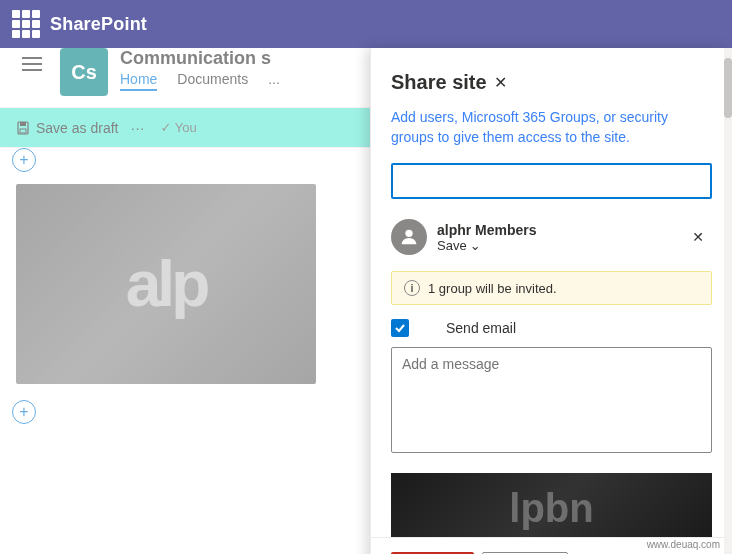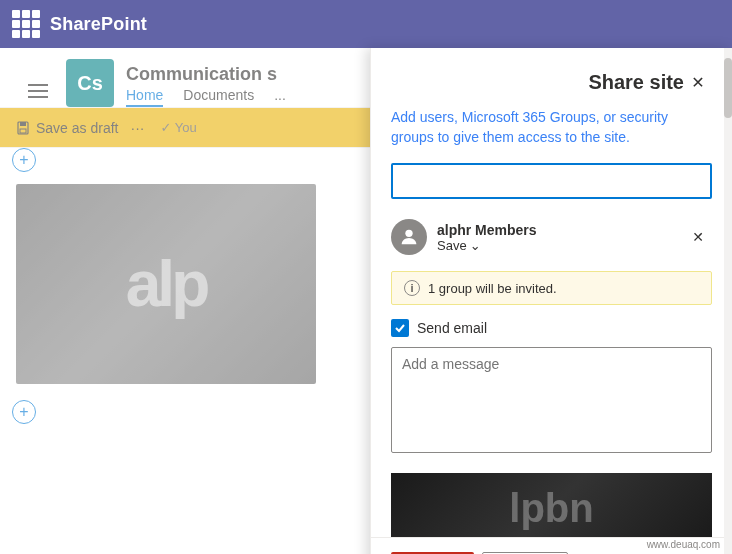--- a/index.html
+++ b/index.html
@@ -47,22 +47,22 @@
       width: 100%;
       height: calc(554px - 48px);
       background: white;
     }
 
     
     .site-header {
       height: 60px;
       background: white;
       display: flex;
-      align-items: flex-end;
-      padding: 0 22px;
+      align-items: flex-start;
+      padding: 0 16px;
       gap: 12px;
       border-bottom: 1px solid #edebe9;
     }
     .hamburger-btn {
       width: 32px;
       height: 32px;
       display: flex;
       flex-direction: column;
       justify-content: center;
       align-items: center;
@@ -118,21 +118,21 @@
       cursor: pointer;
     }
 
     
     .toolbar {
       height: 40px;
       display: flex;
       align-items: center;
       padding: 0 16px;
       gap: 12px;
-      background: #eab308;
+      background: #5eead4;
       border-bottom: 1px solid #edebe9;
     }
     .toolbar-save {
       display: flex;
       align-items: center;
       gap: 6px;
       font-size: 14px;
       color: #323130;
       cursor: pointer;
     }
@@ -230,21 +230,21 @@
       top: 10px;
       width: 8px;
       height: 60px;
       background: #c8c6c4;
       border-radius: 4px;
     }
 
     .panel-header {
       display: flex;
       align-items: center;
-      justify-content: flex-end;
+      justify-content: flex-start;
       padding: 20px 20px 12px 20px;
     }
     .panel-title {
       font-size: 20px;
       font-weight: 600;
       color: #323130;
     }
     .panel-close {
       width: 28px;
       height: 28px;
@@ -381,20 +381,21 @@
       cursor: pointer;
       flex-shrink: 0;
     }
     .checkbox-custom svg {
       width: 12px;
       height: 12px;
     }
     .send-email-label {
       font-size: 14px;
       color: #323130;
+      margin-left: 29px;
     }
 
     
     .message-box {
       width: 100%;
       height: 106px;
       border: 1px solid #8a8886;
       border-radius: 2px;
       padding: 8px 10px;
       font-size: 14px;

